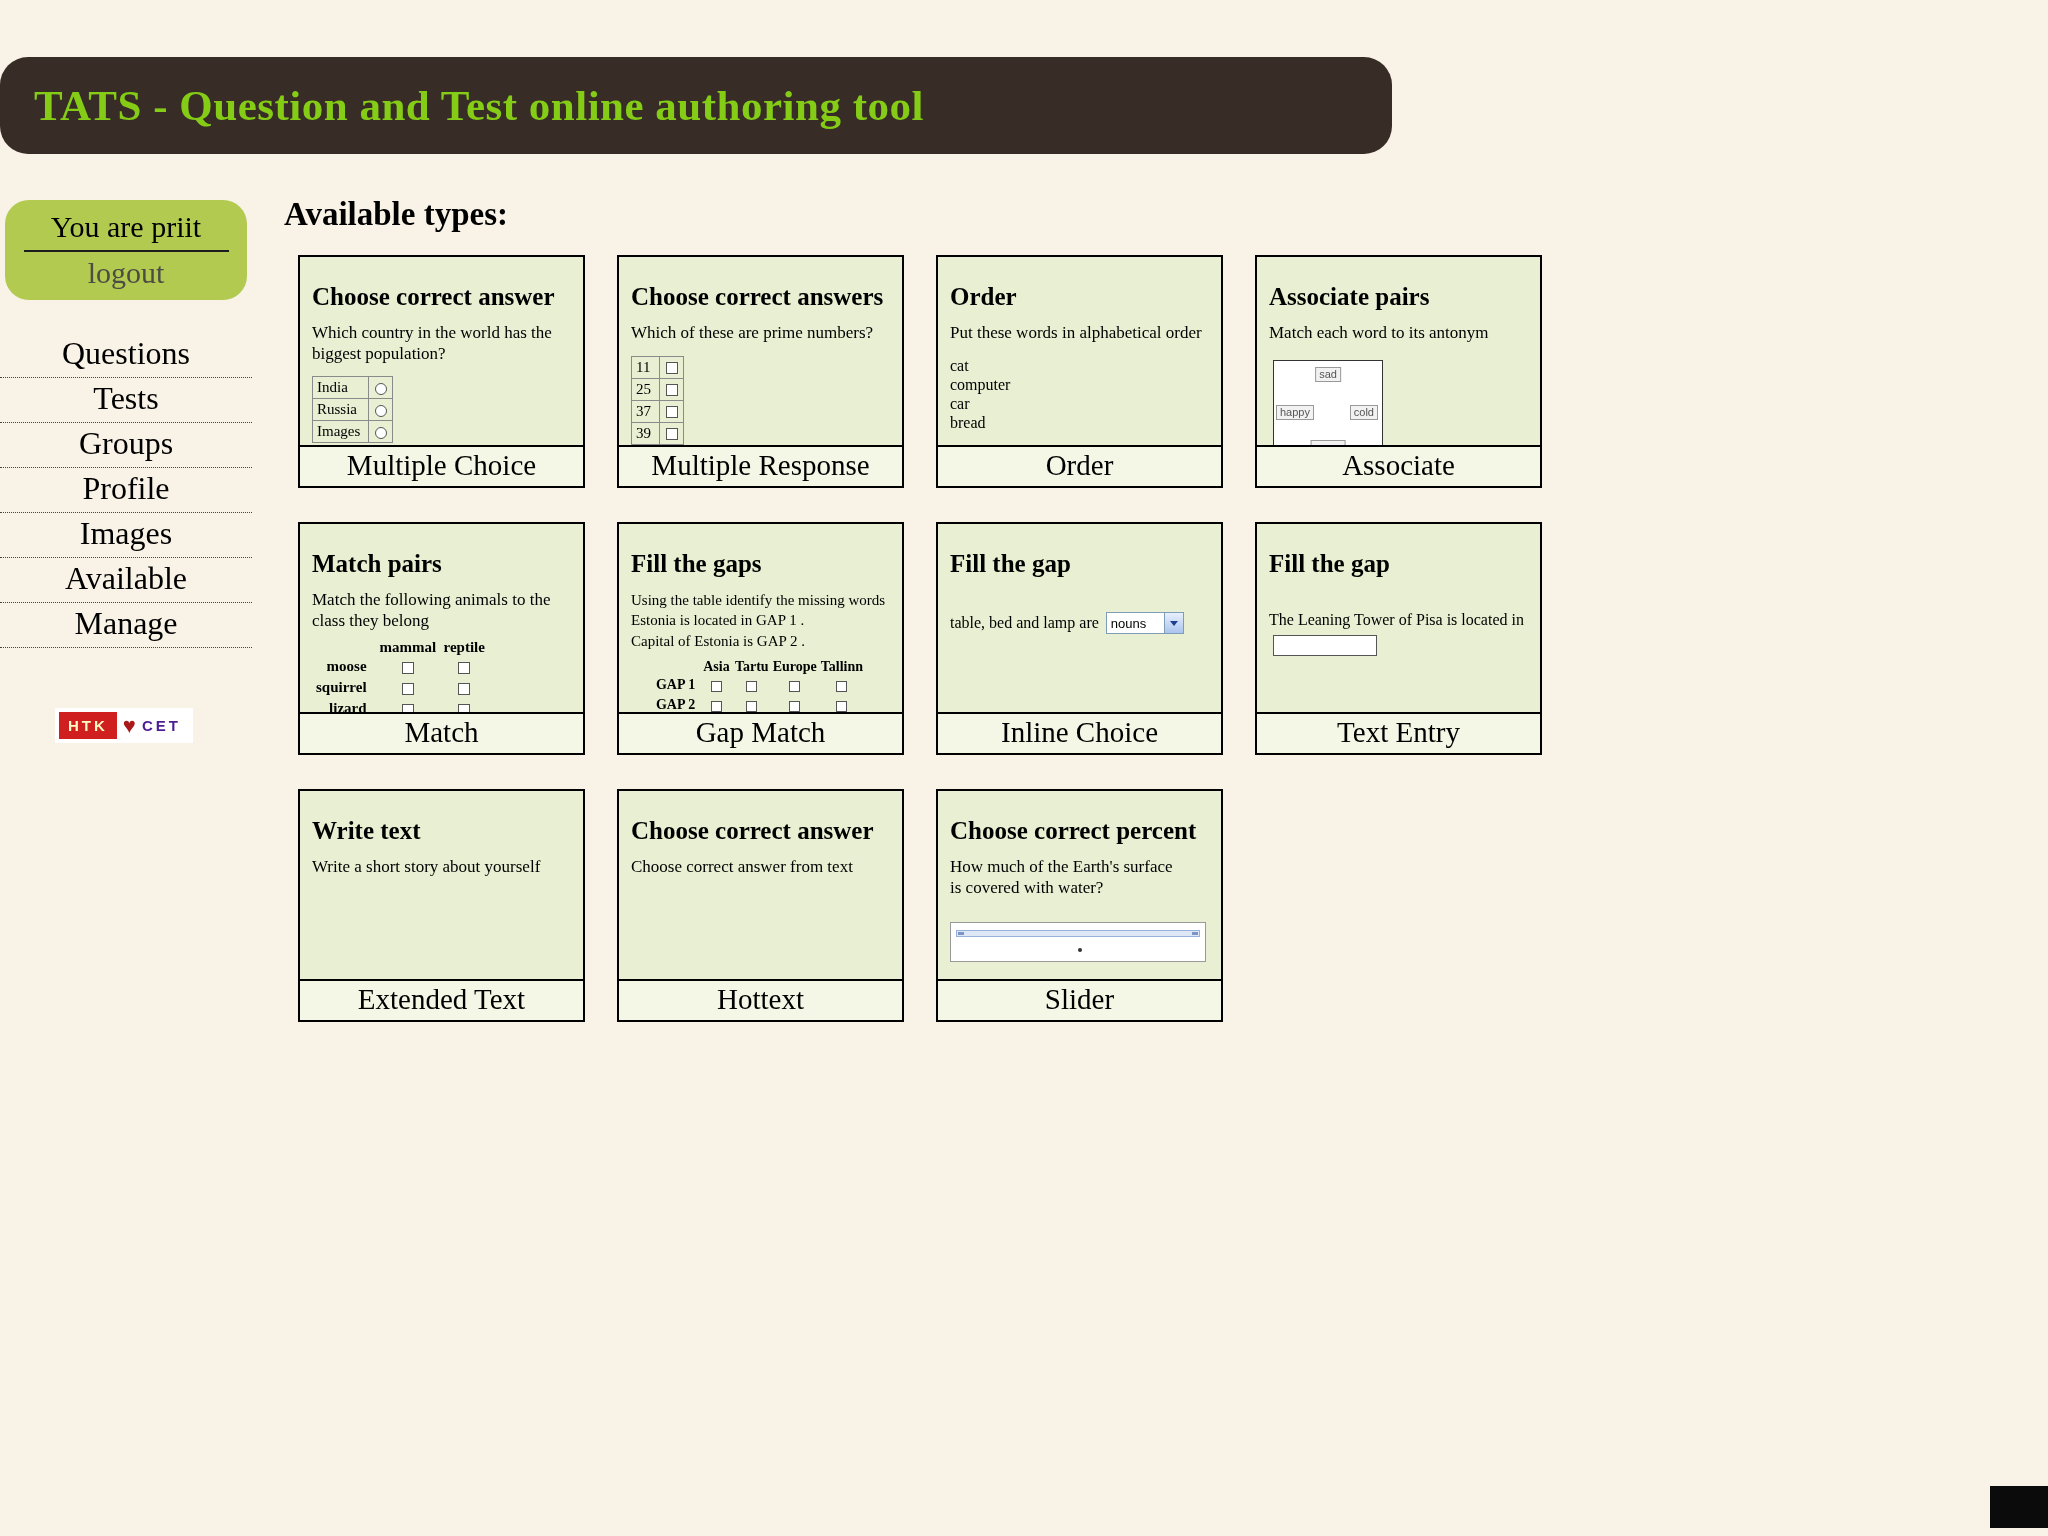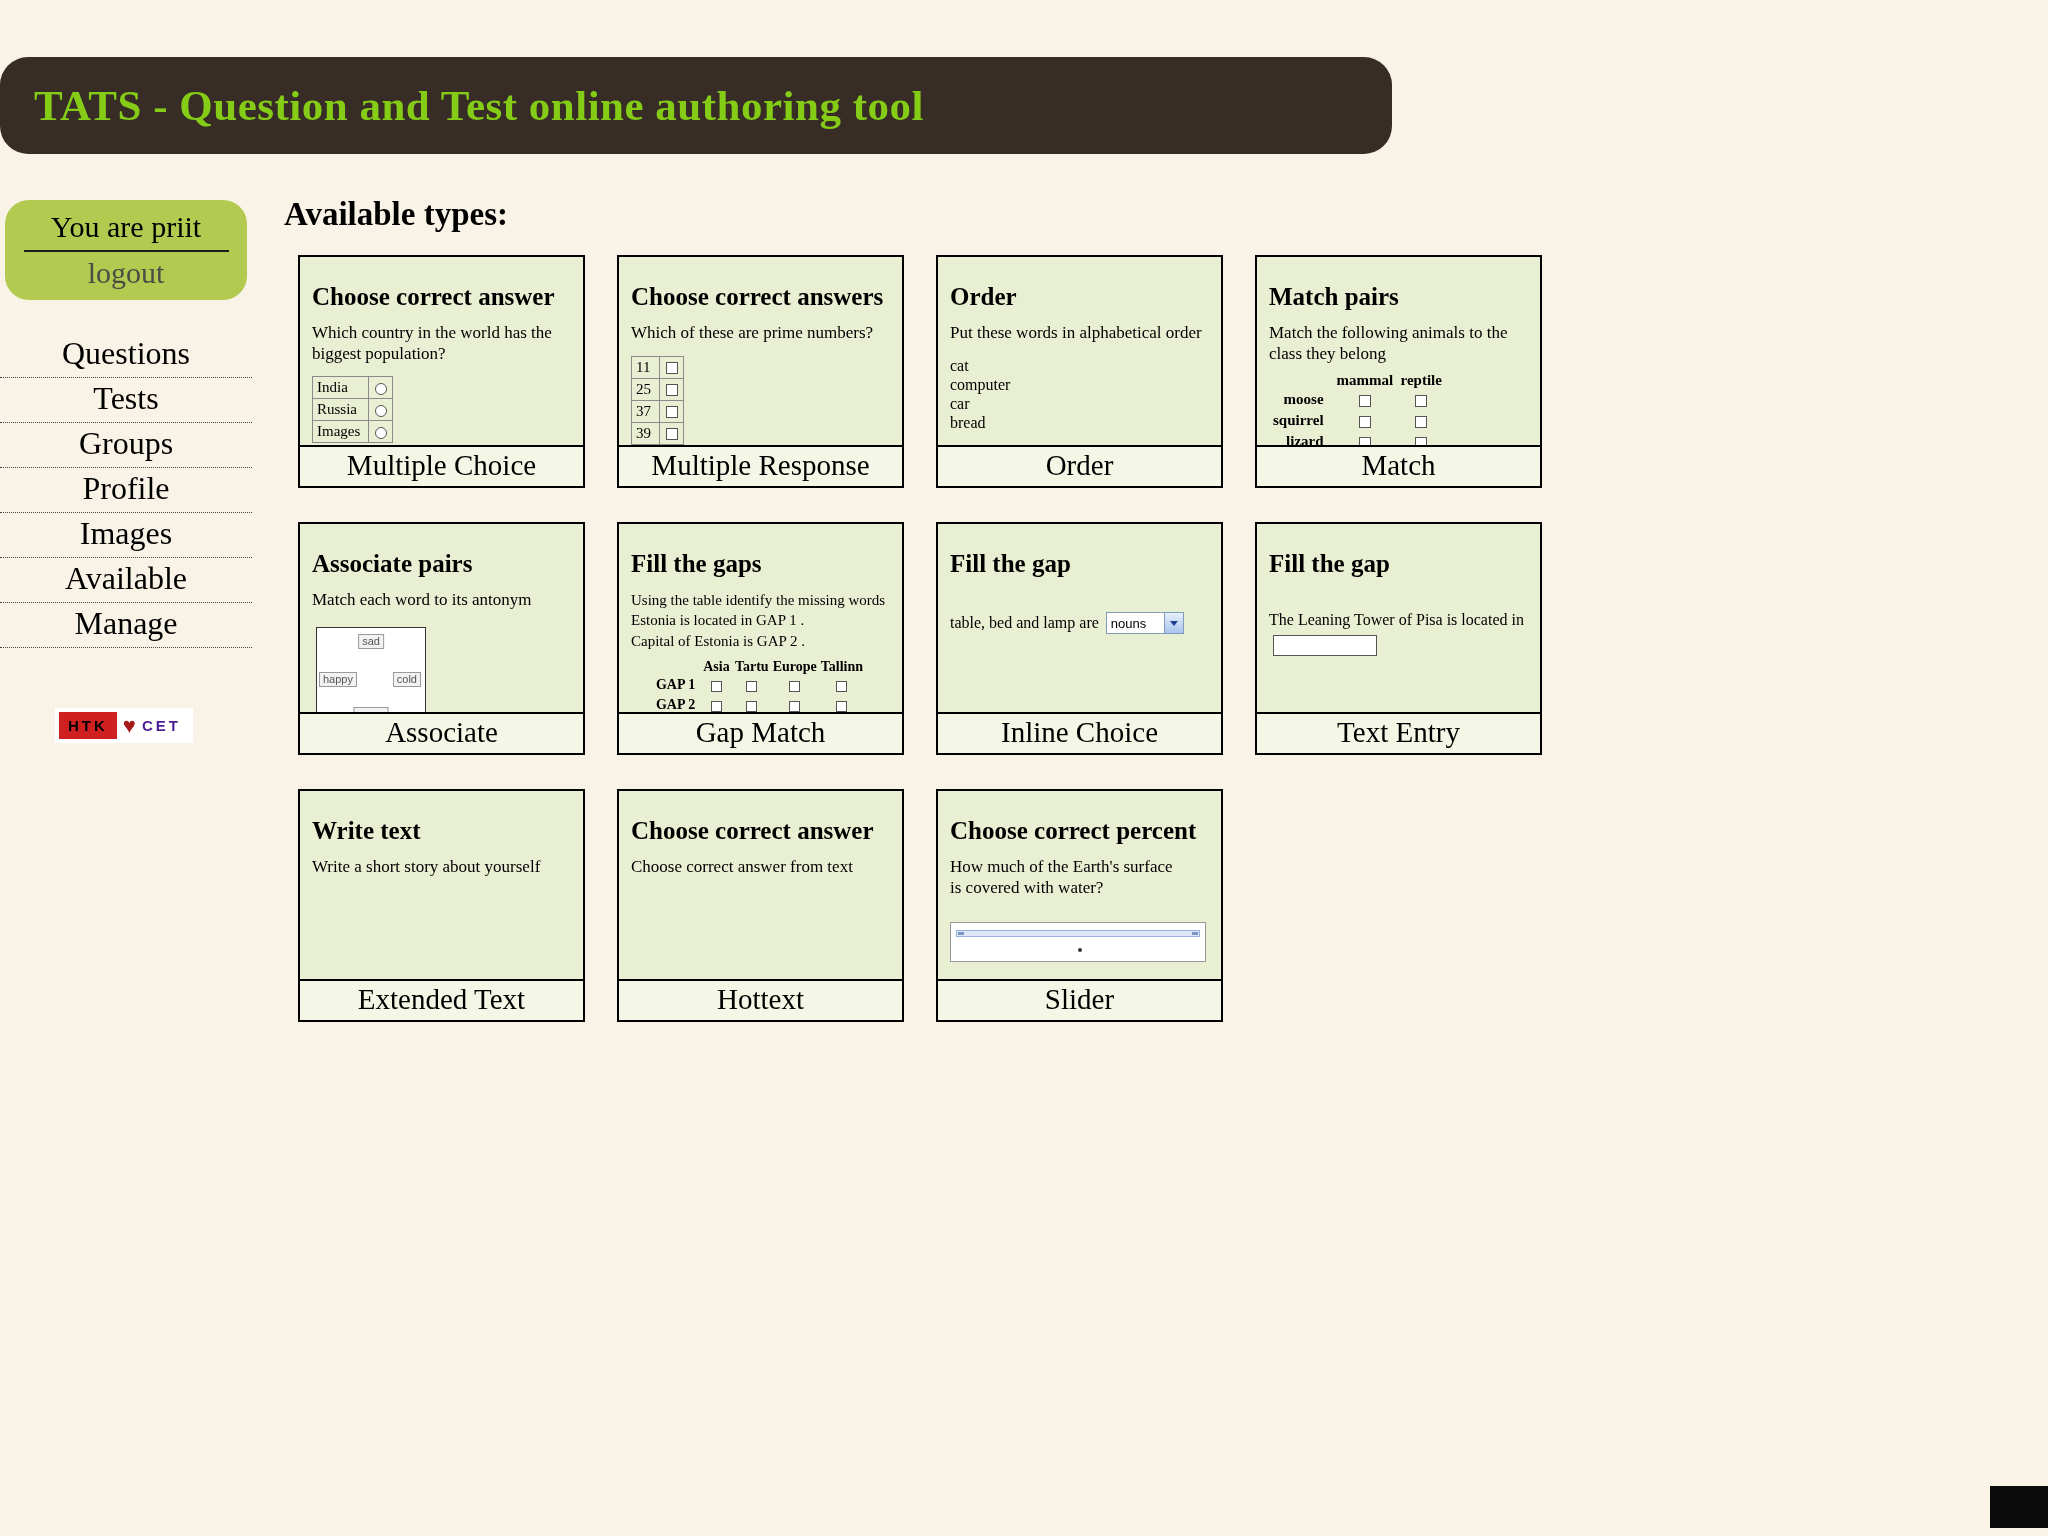--- a/index.html
+++ b/index.html
@@ -30,21 +30,21 @@
   .nav { margin-top:33px; }
   .nav-item {
     text-align:center; font-size:32px; padding:2px 12px 5px;
     border-bottom:1px dotted #444; cursor:pointer;
   }
   .badge {
     margin:60px 0 0 55px; display:inline-flex; align-items:center;
     background:#fff; padding:4px 12px 4px 4px;
   }
   .badge .htk {
-    background:#d01f1f; color:#000000; font-family:"Liberation Sans", sans-serif;
+    background:#d01f1f; color:#fef9c3; font-family:"Liberation Sans", sans-serif;
     font-size:15px; font-weight:bold; letter-spacing:3px; padding:5px 9px;
   }
   .badge .heart { color:#a81a1a; font-size:22px; margin:0 6px; line-height:1; }
   .badge .cet {
     color:#4c1d95; font-family:"Liberation Sans", sans-serif;
     font-size:15px; font-weight:bold; letter-spacing:3px;
   }
 
   
   .main { position:absolute; top:196px; left:284px; width:1580px; }
@@ -227,20 +227,34 @@
             <div>computer</div>
             <div>car</div>
             <div>bread</div>
           </div>
         </div>
         <div class="card-footer">Order</div>
       </div>
 
       <div class="card">
         <div class="card-body">
+          <div class="card-title">Associate pairs</div>
+          <div class="q">Match each word to its antonym</div>
+          <div class="assoc-box">
+            <span class="chip chip-top">sad</span>
+            <span class="chip chip-left">happy</span>
+            <span class="chip chip-right">cold</span>
+            <span class="chip chip-bottom">warm</span>
+          </div>
+        </div>
+        <div class="card-footer">Associate</div>
+      </div>
+
+      <div class="card">
+        <div class="card-body">
           <div class="card-title">Match pairs</div>
           <div class="q">Match the following animals to the class they belong</div>
           <table class="match">
             <tbody>
                 <tr>
               <th class="empty"></th>
               <th>mammal</th>
               <th>reptile</th>
             </tr>
             <tr>
@@ -255,34 +269,20 @@
             </tr>
             <tr>
               <td class="rowlbl">lizard</td>
               <td class="cbcell"><span class="cb"></span></td>
               <td class="cbcell"><span class="cb"></span></td>
             </tr>
           </tbody>
             </table>
         </div>
         <div class="card-footer">Match</div>
-      </div>
-
-      <div class="card">
-        <div class="card-body">
-          <div class="card-title">Associate pairs</div>
-          <div class="q">Match each word to its antonym</div>
-          <div class="assoc-box">
-            <span class="chip chip-top">sad</span>
-            <span class="chip chip-left">happy</span>
-            <span class="chip chip-right">cold</span>
-            <span class="chip chip-bottom">warm</span>
-          </div>
-        </div>
-        <div class="card-footer">Associate</div>
       </div>
 
       <div class="card">
         <div class="card-body">
           <div class="card-title">Fill the gaps</div>
           <div class="gapq">Using the table identify the missing words</div>
           <div class="gapq">Estonia is located in GAP 1 .</div>
           <div class="gapq">Capital of Estonia is GAP 2 .</div>
           <table class="gap">
             <tbody>

